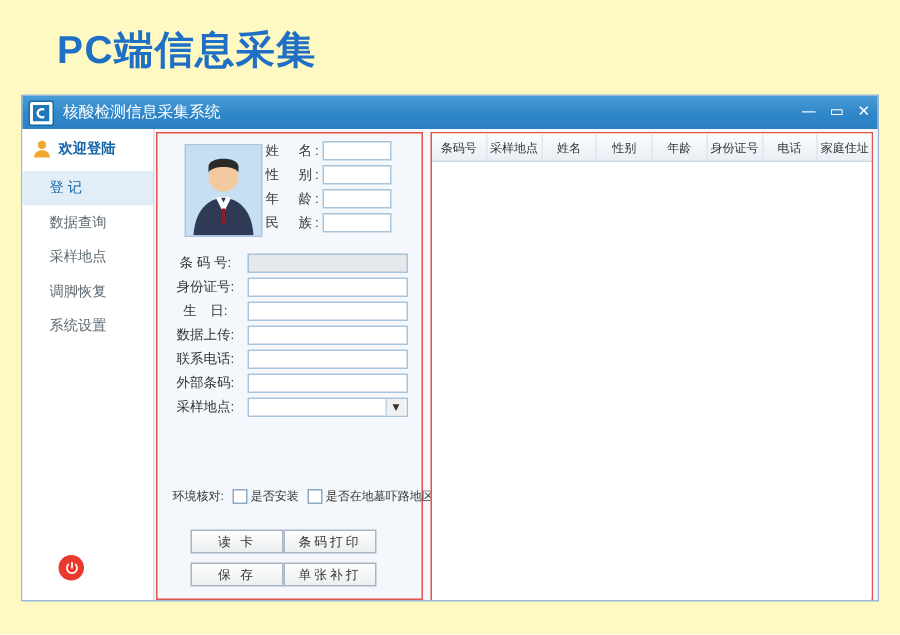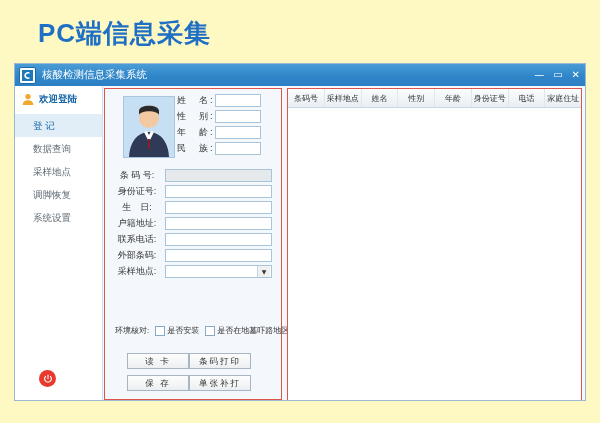--- a/index.html
+++ b/index.html
@@ -403,21 +403,21 @@
           </div>
           <div class="fld">
             <span class="fld-lbl wide">身份证号:</span>
             <span class="inp"></span>
           </div>
           <div class="fld">
             <span class="fld-lbl wide">生　日:</span>
             <span class="inp"></span>
           </div>
           <div class="fld">
-            <span class="fld-lbl wide">户籍地址:</span>
+            <span class="fld-lbl wide">数据上传:</span>
             <span class="inp"></span>
           </div>
           <div class="fld">
             <span class="fld-lbl wide">联系电话:</span>
             <span class="inp"></span>
           </div>
           <div class="fld">
             <span class="fld-lbl wide">外部条码:</span>
             <span class="inp"></span>
           </div>

